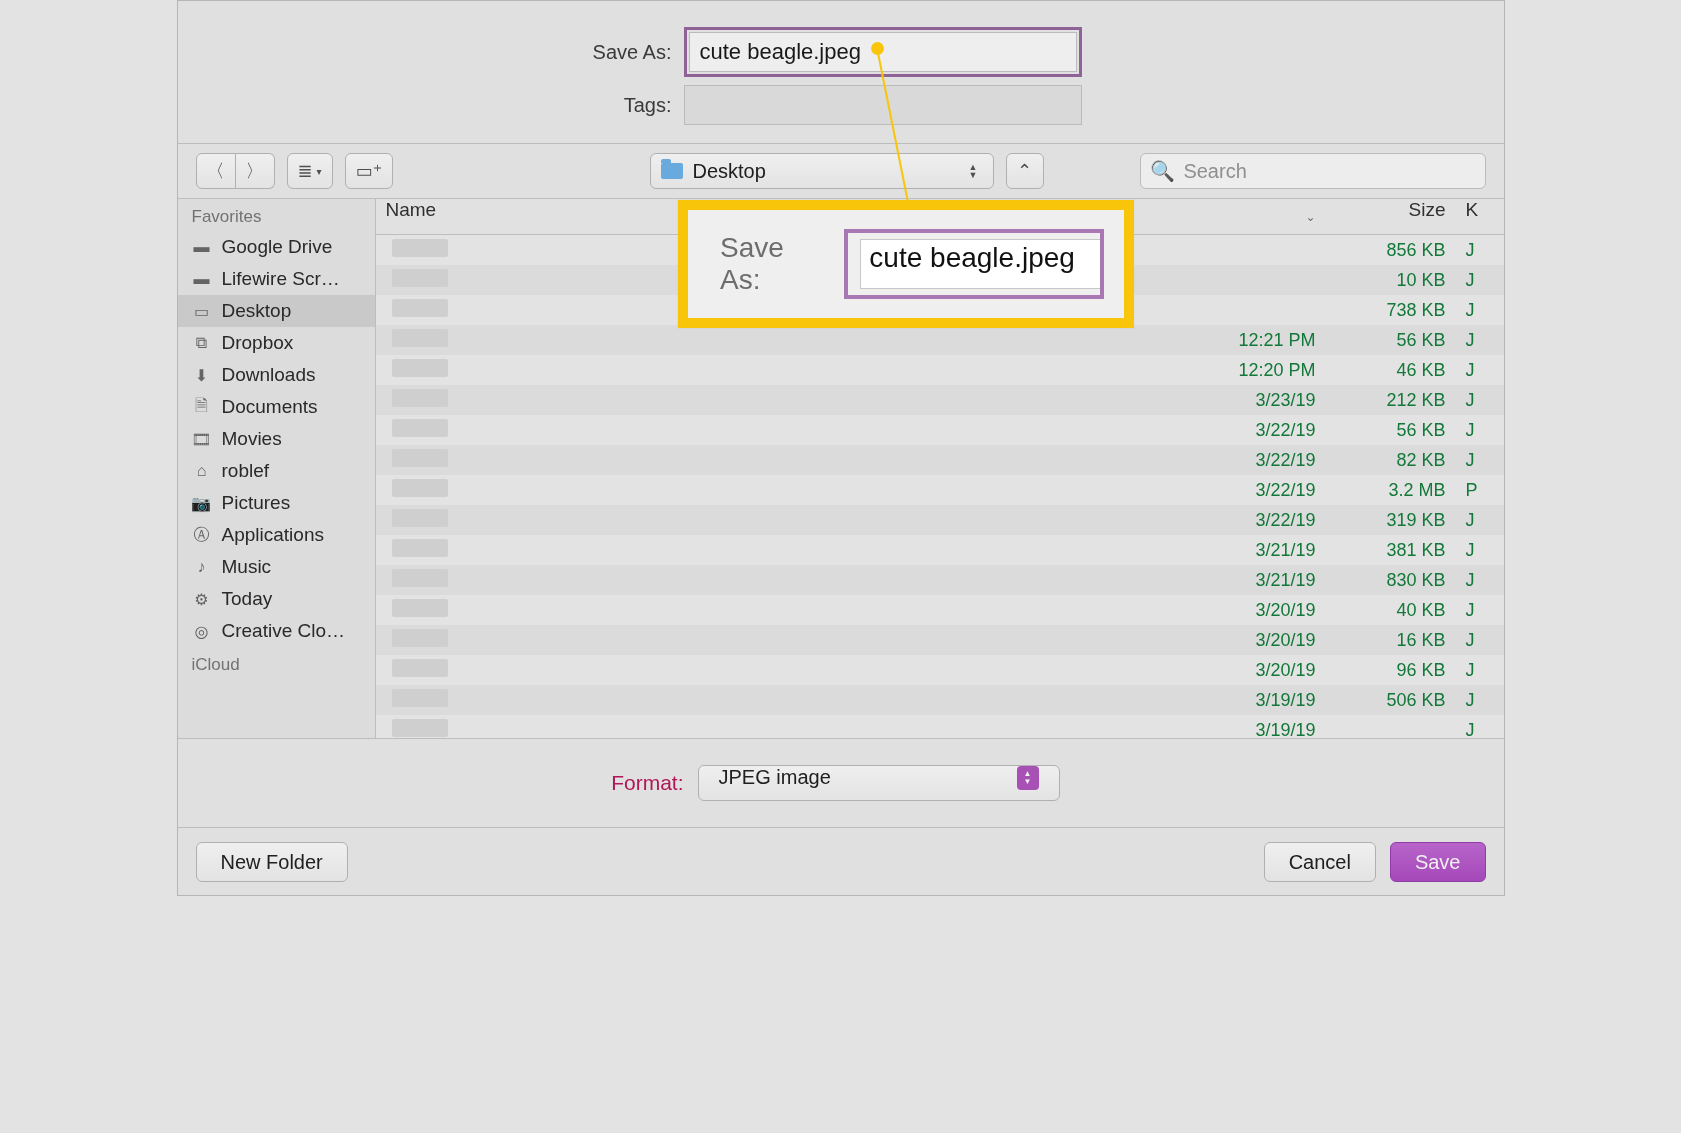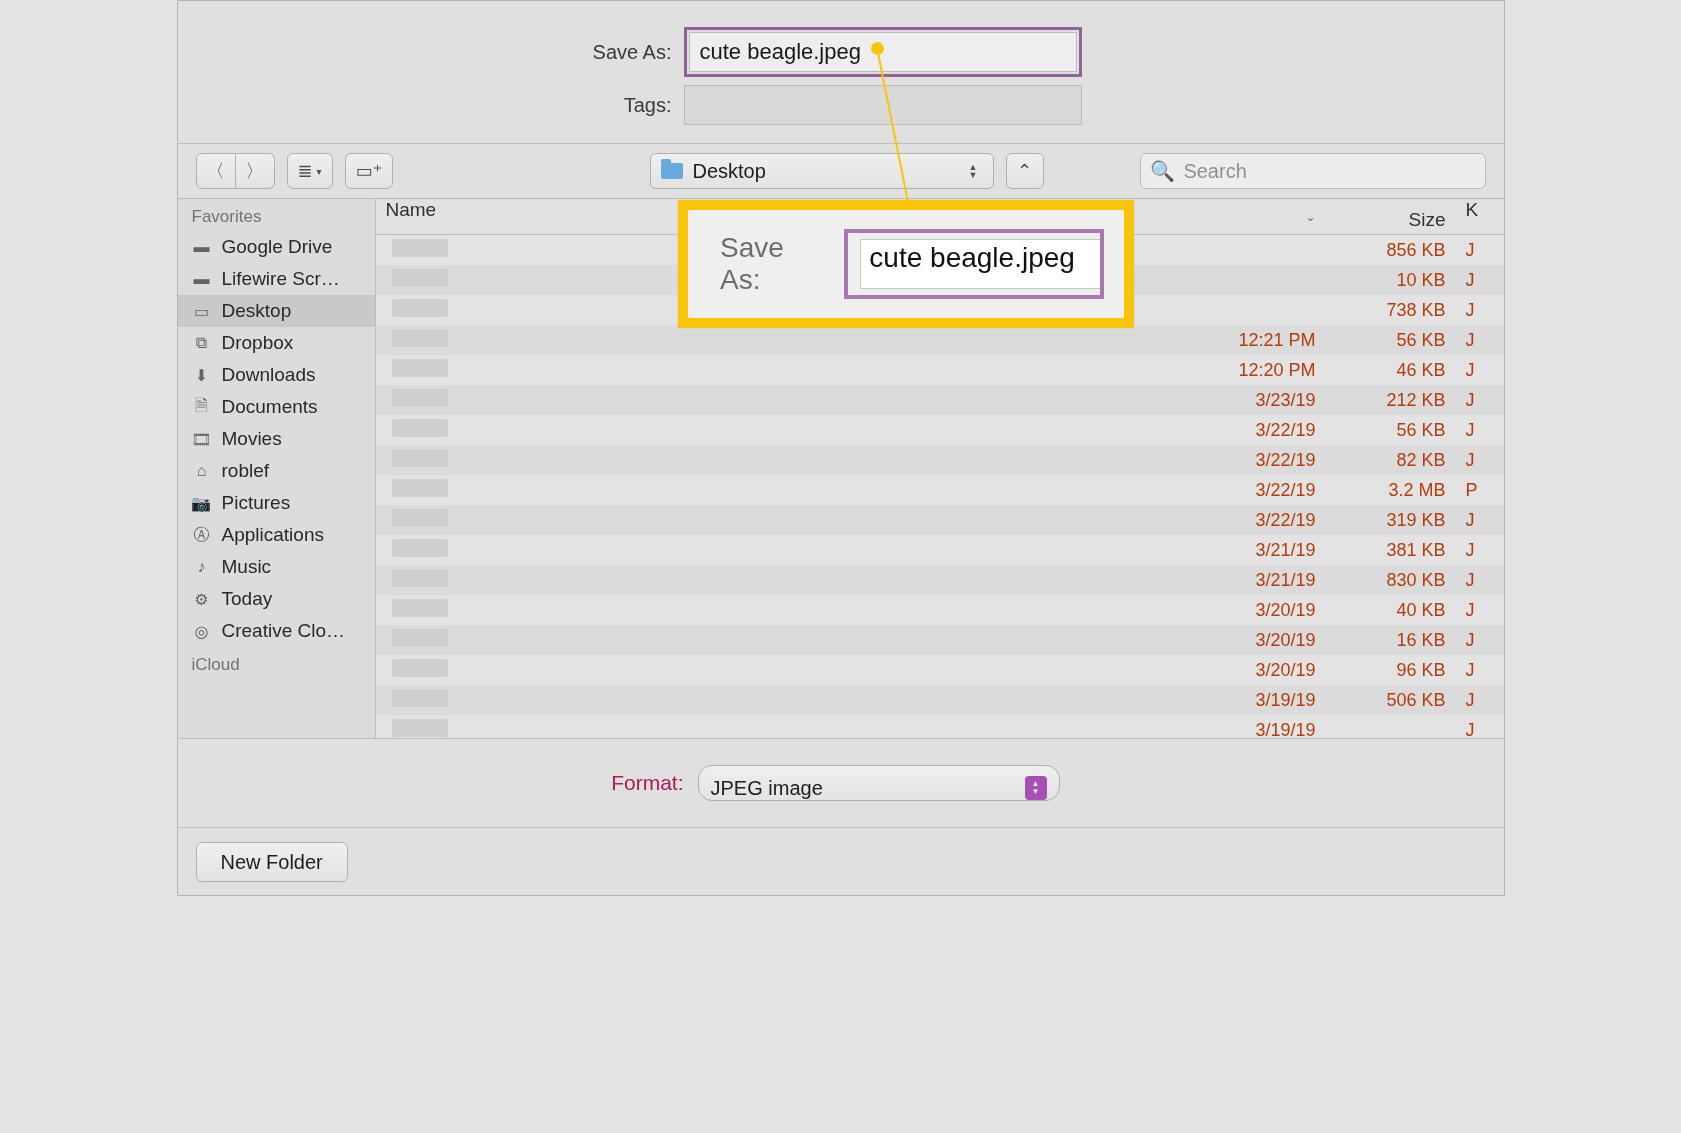--- a/index.html
+++ b/index.html
@@ -159,51 +159,51 @@
   display: flex;
   height: 36px;
   border-bottom: 1px solid #c9c9c9;
   background: #f0f0f0;
   font-size: 19px;
   color: #333;
 }
 .fl-head .col { padding: 0 10px; }
 .fl-head .c-name { width: 800px; }
 .fl-head .c-date { width: 150px; text-align: right; display:flex; align-items:center; justify-content:flex-end; gap:6px;}
-.fl-head .c-size { width: 130px; text-align: right; margin-top: 10px; }
+.fl-head .c-size { width: 130px; text-align: right; }
 .fl-head .c-kind { width: 40px; }
 .fl-rows { }
 .fl-row {
   display: flex;
   height: 30px;
   align-items: center;
   font-size: 18px;
-  color: #c2410c;
+  color: #15803d;
 }
 .fl-row:nth-child(odd) { background: #f2f2f2; }
 .fl-row:nth-child(even) { background: #e9e9e9; }
 .fl-row .col { padding: 0 10px; }
 .fl-row .c-name { width: 800px; }
 .fl-row .c-date { width: 150px; text-align: right; }
 .fl-row .c-size { width: 130px; text-align: right; }
 .fl-row .c-kind { width: 40px; }
 .thumb { display:inline-block; width: 56px; height: 18px; background: #dcdcdc; border-radius:2px; margin-left: 6px;}
 
 .format-row {
   padding: 26px 0;
   display: flex;
   align-items: center;
 }
 .format-label { width: 520px; text-align: right; font-size: 21px; color: #be185d; padding-right: 14px;}
 .format-select {
   width: 362px; height: 36px;
   background: linear-gradient(#fefefe,#f2f2f2);
   border: 1px solid #bcbcbc;
-  border-radius: 14px;
-  display: flex; align-items: flex-end; padding: 0 12px;
+  border-radius: 6px;
+  display: flex; align-items: flex-start; padding: 0 20px;
   font-size: 20px; color: #222;
 }
 .format-select .arws {
   margin-left: auto;
   width: 22px; height: 24px;
   background: #b257c0;
   border-radius: 4px;
   display:flex; flex-direction:column; align-items:center; justify-content:center;
   color:#fff; font-size:8px; line-height:8px;
 }
@@ -523,20 +523,24 @@
       <span>JPEG image</span>
       <span class="arws">
           <span>▲</span>
           <span>▼</span>
         </span>
     </div>
   </div>
 
   <div class="bottom">
     <div class="btn-lg">New Folder</div>
+    <div class="push">
+      <div class="btn-lg">Cancel</div>
+      <div class="btn-lg btn-primary">Save</div>
+    </div>
   </div>
 
   <div class="dim"></div>
 </div>
 
 <div class="dot" style="left:871px; top:42px;"></div>
 <svg class="line connector" style="left:0;top:0;" width="1681" height="1133">
   <line x1="877" y1="48" x2="916" y2="242" stroke="#f9c50a" stroke-width="2"></line>
 </svg>
 

